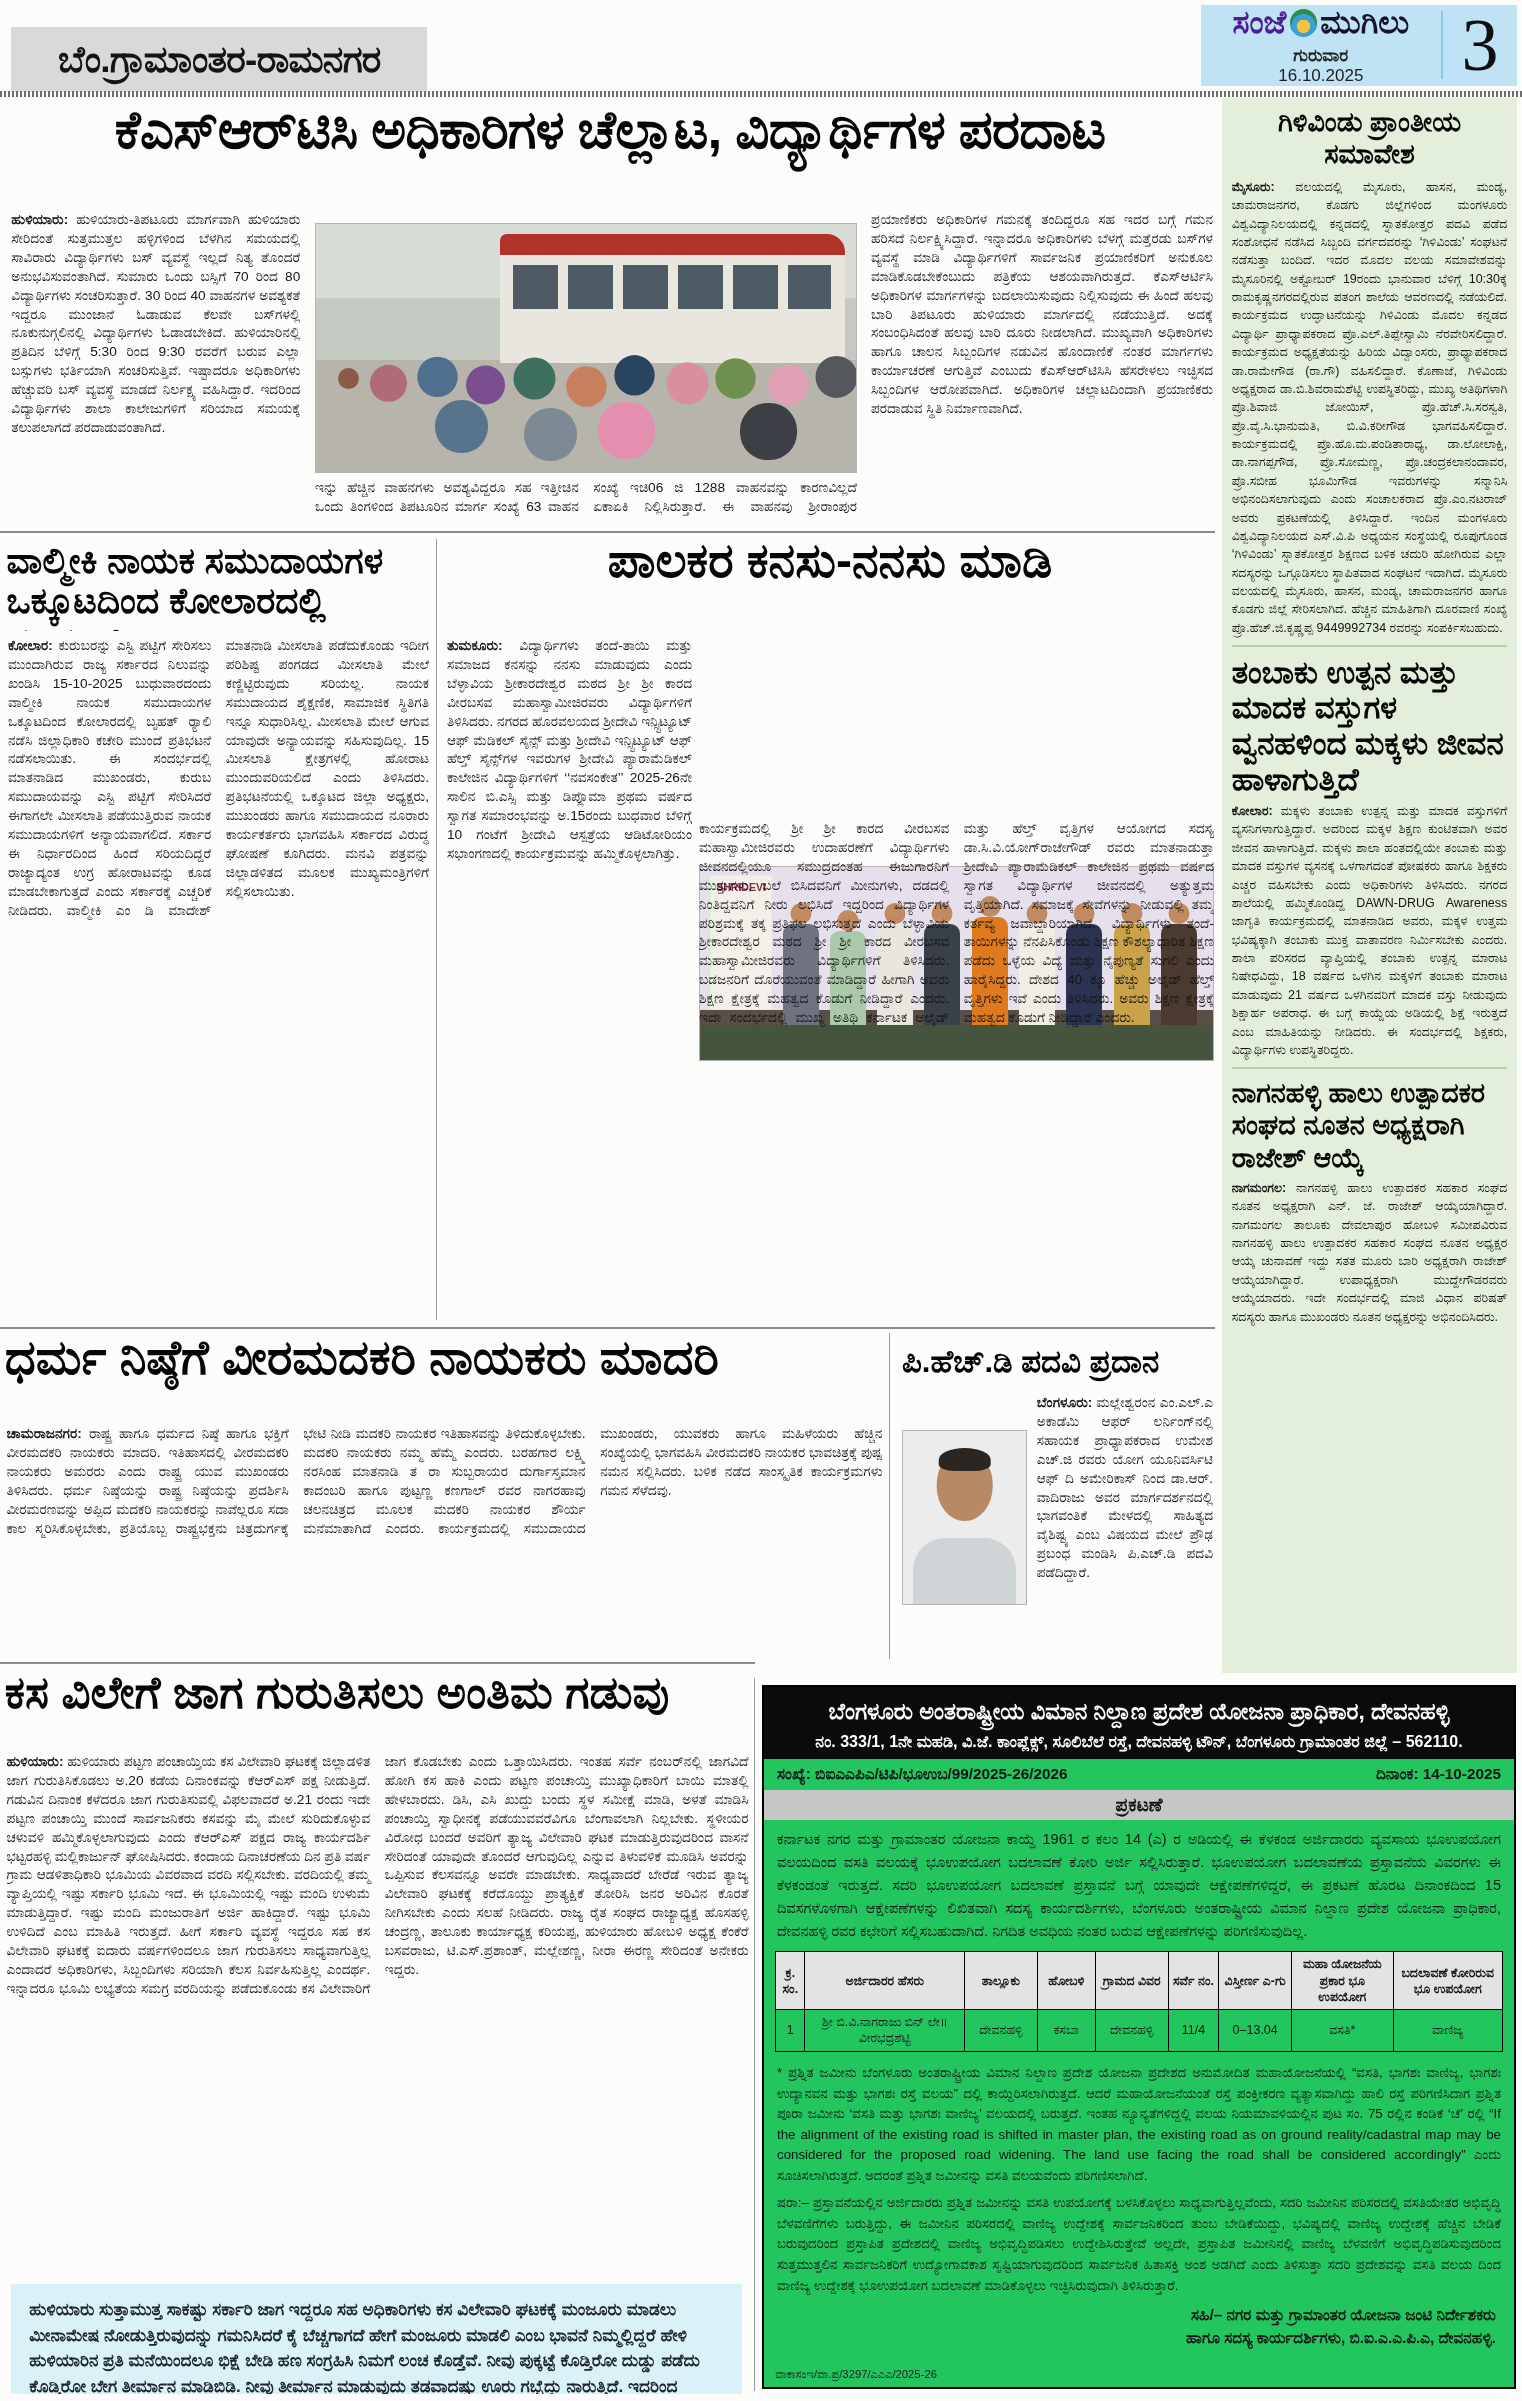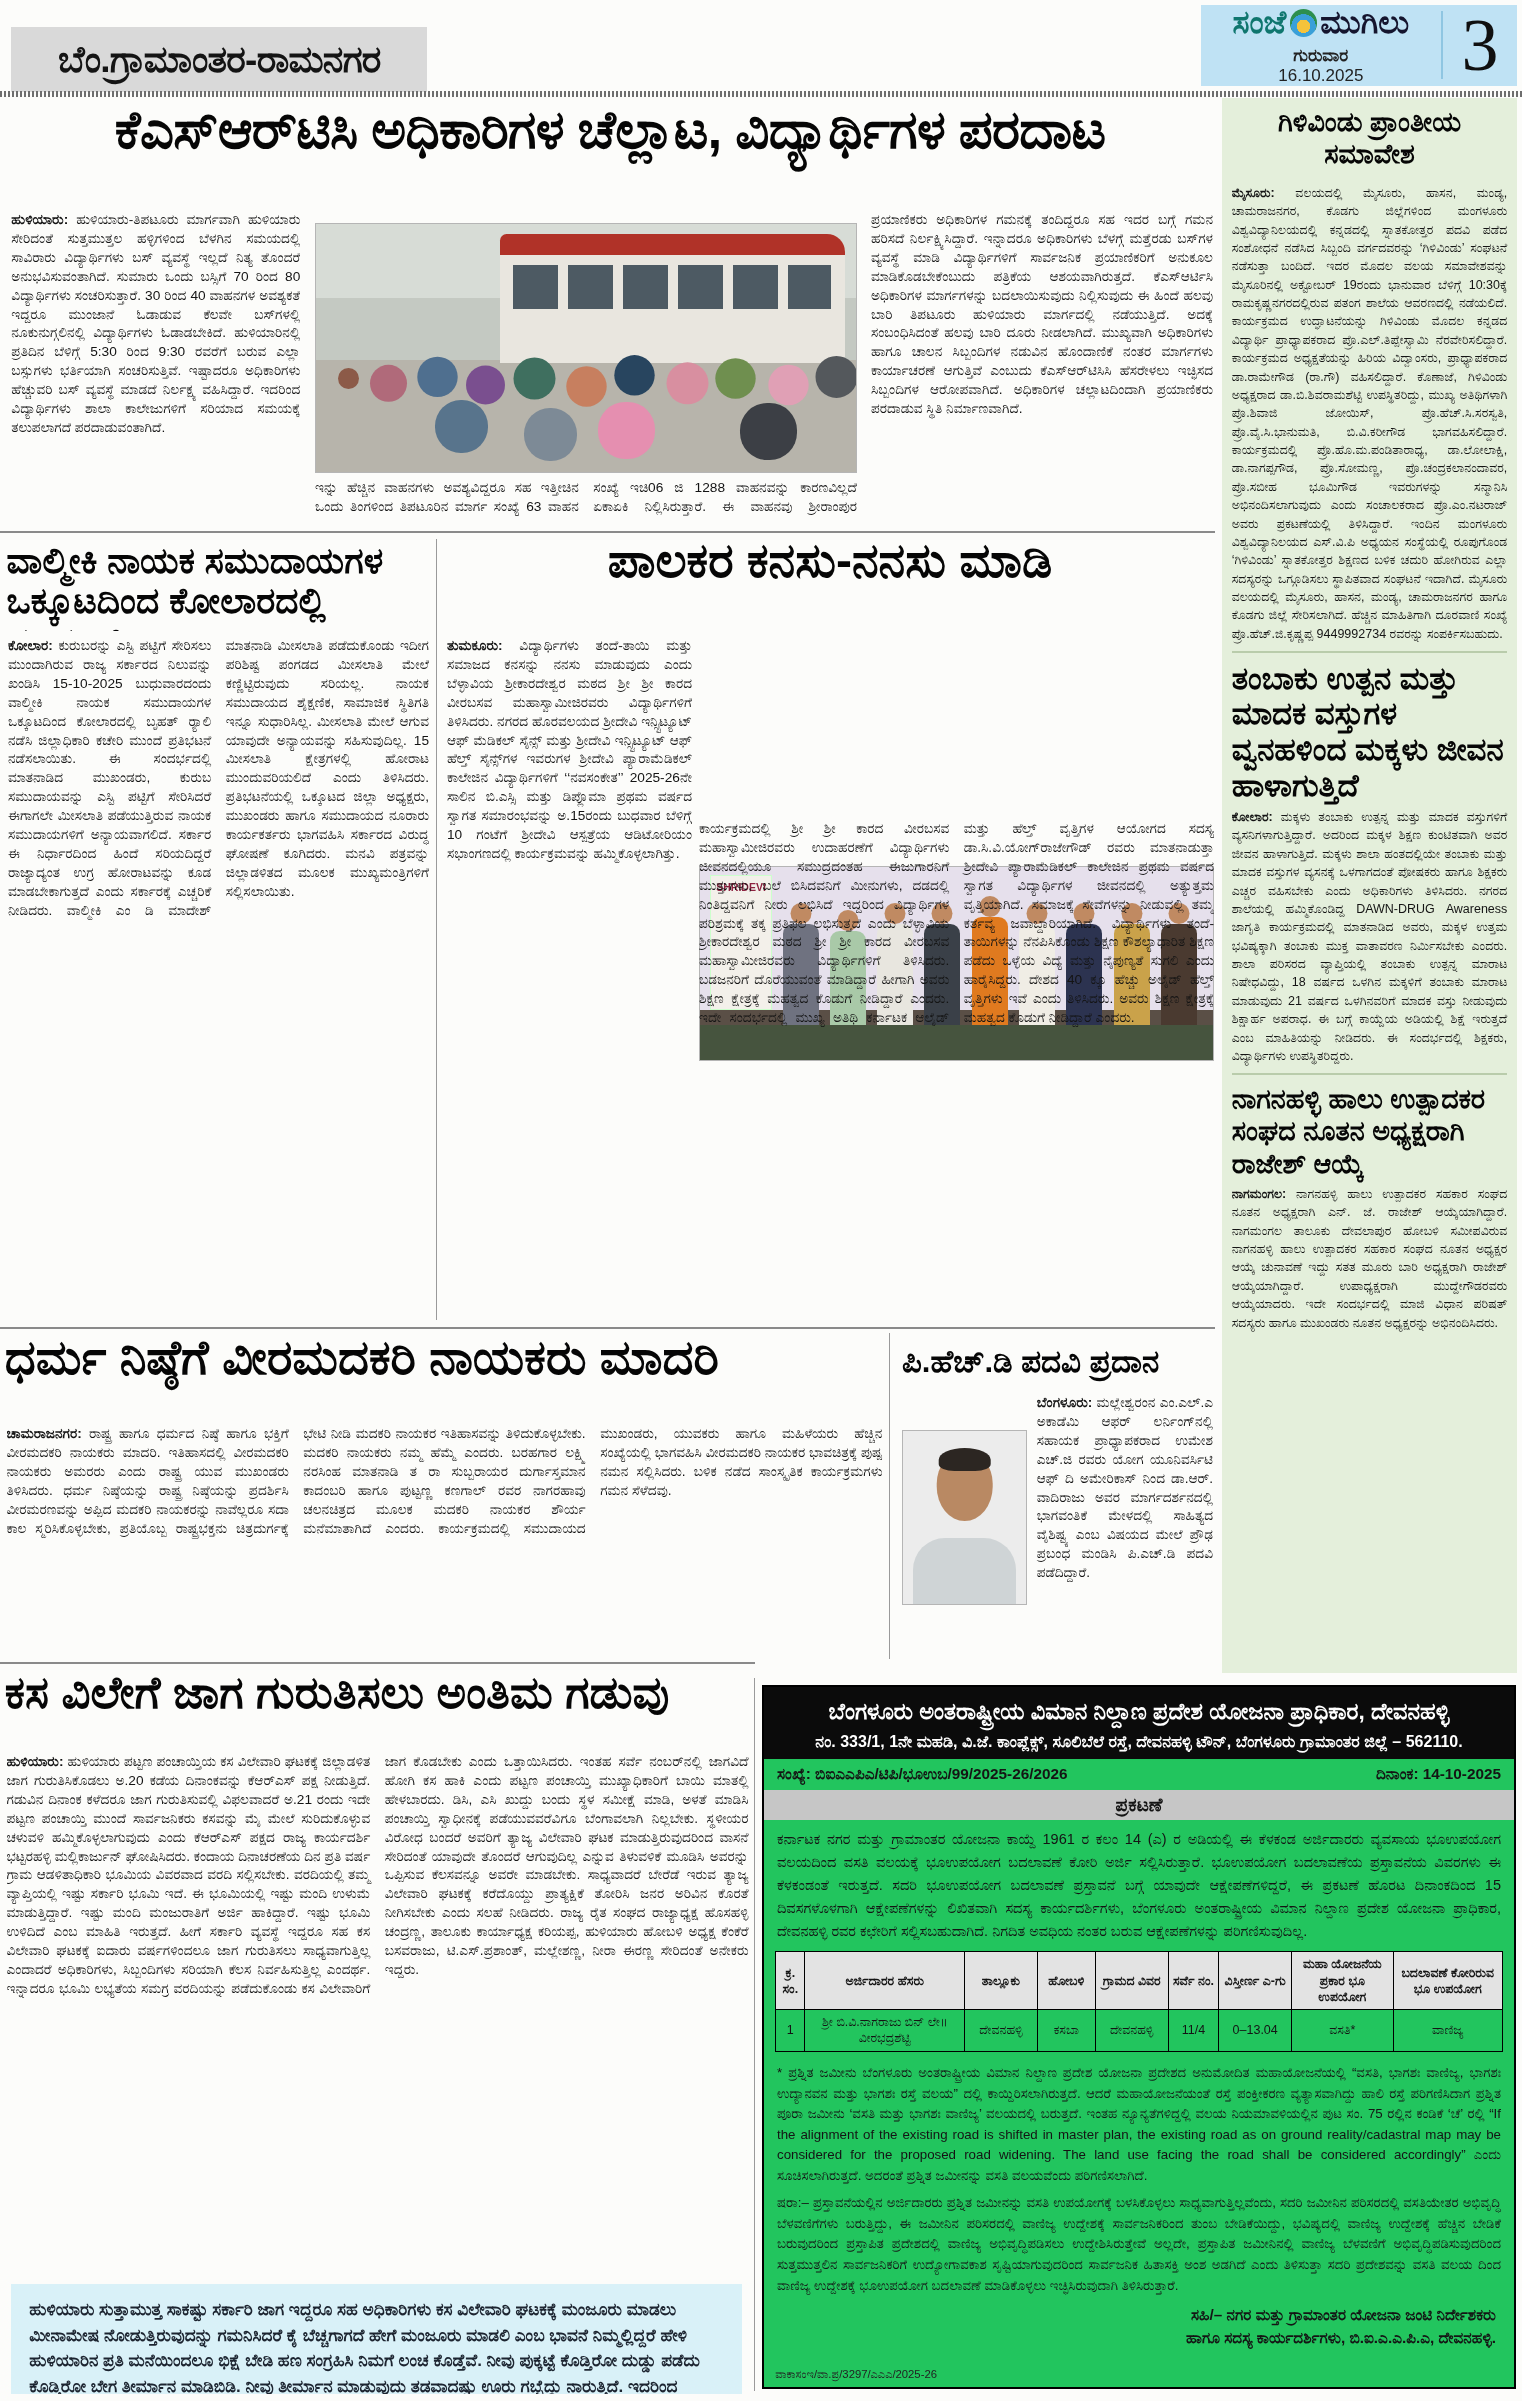--- a/index.html
+++ b/index.html
@@ -9,21 +9,21 @@
   .just{text-align:justify;}
   .clip{overflow:hidden;}
   .dl{font-weight:bold;}
   
   .edition-box{background:#d9d9d9;display:flex;align-items:center;justify-content:center;
                font-size:37px;font-weight:bold;letter-spacing:-0.8px;}
   .hatch{background:repeating-linear-gradient(90deg,#6e6e6e 0 1.6px,transparent 1.6px 4px);}
   .logo-box{background:#bfe2f4;display:flex;}
   .logo-left{flex:1;display:flex;flex-direction:column;align-items:center;justify-content:center;}
   .logo-line{display:flex;align-items:center;gap:3.2px;}
-  .logo-red{color:#0f766e;font-size:32px;font-weight:900;}
+  .logo-red{color:#4c1d95;font-size:32px;font-weight:900;}
   .logo-dark{color:#15152e;font-size:32px;font-weight:900;}
   .palm{width:27.4px;height:27.4px;border-radius:50%;
         background:radial-gradient(circle at 50% 62%,#f5c33b 0 30%,#3aa0d8 31% 55%,#2d8f4e 56% 100%);}
   .logo-underline{width:186px;height:3.2px;background:#1f8fd0;border-radius:1.6px;margin:1.6px 0 3.2px;}
   .logo-day{font-size:17px;font-weight:bold;color:#222;}
   .logo-date{font-size:17px;color:#222;}
   .logo-div{width:2.4px;background:#8fc6e2;margin:6.5px 0;}
   .page-num{width:74px;display:flex;align-items:center;justify-content:center;
             font-family:"Liberation Serif","DejaVu Serif",serif;font-size:74px;color:#101010;}
   
@@ -190,21 +190,21 @@
 
   <div class="abs quote-box clip" style="left:11.3px;top:2284px;width:731px;height:110px;">
     <span>ಹುಳಿಯಾರು ಸುತ್ತಾಮುತ್ತ ಸಾಕಷ್ಟು ಸರ್ಕಾರಿ ಜಾಗ ಇದ್ದರೂ ಸಹ ಅಧಿಕಾರಿಗಳು ಕಸ ವಿಲೇವಾರಿ ಘಟಕಕ್ಕೆ ಮಂಜೂರು ಮಾಡಲು ಮೀನಾಮೇಷ ನೋಡುತ್ತಿರುವುದನ್ನು ಗಮನಿಸಿದರೆ ಕೈ ಬೆಚ್ಚಗಾಗದೆ ಹೇಗೆ ಮಂಜೂರು ಮಾಡಲಿ ಎಂಬ ಭಾವನೆ ನಿಮ್ಮಲ್ಲಿದ್ದರೆ ಹೇಳಿ ಹುಳಿಯಾರಿನ ಪ್ರತಿ ಮನೆಯಿಂದಲೂ ಭಿಕ್ಷೆ ಬೇಡಿ ಹಣ ಸಂಗ್ರಹಿಸಿ ನಿಮಗೆ ಲಂಚ ಕೊಡ್ತೆವೆ. ನೀವು ಪುಕ್ಕಟ್ಟೆ ಕೊಡ್ತಿರೋ ದುಡ್ಡು ಪಡೆದು ಕೊಡ್ತಿರೋ ಬೇಗ ತೀರ್ಮಾನ ಮಾಡಿಬಿಡಿ. ನೀವು ತೀರ್ಮಾನ ಮಾಡುವುದು ತಡವಾದಷ್ಟು ಊರು ಗಬ್ಬೆದ್ದು ನಾರುತ್ತಿದೆ. ಇದರಿಂದ ಆರೋಗ್ಯ ಮತ್ತು ಪರಿಸರದ ಮೇಲೆ ದುಷ್ಪರಿಣಾಮ ಬೀರುತ್ತದೆ.</span>
     
   </div>
 
   <div class="abs vline" style="left:754px;top:1678px;width:0.8px;height:713px;"></div>
 
   <div class="abs green-rail clip" style="left:1222px;top:98px;width:295px;height:1575px;">
     <div class="head-sm" style="text-align:center;">ಗಿಳಿವಿಂಡು ಪ್ರಾಂತೀಯ ಸಮಾವೇಶ</div>
-    <div class="body-sm just" style="margin-top:13px;">
+    <div class="body-sm just" style="margin-top:7px;">
       <b class="dl">ಮೈಸೂರು:</b>
       <span>ವಲಯದಲ್ಲಿ ಮೈಸೂರು, ಹಾಸನ, ಮಂಡ್ಯ, ಚಾಮರಾಜನಗರ, ಕೊಡಗು ಜಿಲ್ಲೆಗಳಿಂದ ಮಂಗಳೂರು ವಿಶ್ವವಿದ್ಯಾನಿಲಯದಲ್ಲಿ ಕನ್ನಡದಲ್ಲಿ ಸ್ನಾತಕೋತ್ತರ ಪದವಿ ಪಡೆದ ಸಂಶೋಧನೆ ನಡೆಸಿದ ಸಿಬ್ಬಂದಿ ವರ್ಗದವರನ್ನು ‘ಗಿಳಿವಿಂಡು’ ಸಂಘಟನೆ ನಡೆಸುತ್ತಾ ಬಂದಿದೆ. ಇದರ ಮೊದಲ ವಲಯ ಸಮಾವೇಶವನ್ನು ಮೈಸೂರಿನಲ್ಲಿ ಅಕ್ಟೋಬರ್ 19ರಂದು ಭಾನುವಾರ ಬೆಳಿಗ್ಗೆ 10:30ಕ್ಕೆ ರಾಮಕೃಷ್ಣನಗರದಲ್ಲಿರುವ ಪತಂಗ ಶಾಲೆಯ ಆವರಣದಲ್ಲಿ ನಡೆಯಲಿದೆ. ಕಾರ್ಯಕ್ರಮದ ಉದ್ಘಾಟನೆಯನ್ನು ಗಿಳಿವಿಂಡು ಮೊದಲ ಕನ್ನಡದ ವಿದ್ಯಾರ್ಥಿ ಪ್ರಾಧ್ಯಾಪಕರಾದ ಪ್ರೊ.ಎಲ್.ತಿಪ್ಪೇಸ್ವಾಮಿ ನೆರವೇರಿಸಲಿದ್ದಾರೆ. ಕಾರ್ಯಕ್ರಮದ ಅಧ್ಯಕ್ಷತೆಯನ್ನು ಹಿರಿಯ ವಿದ್ವಾಂಸರು, ಪ್ರಾಧ್ಯಾಪಕರಾದ ಡಾ.ರಾಮೇಗೌಡ (ರಾ.ಗೌ) ವಹಿಸಲಿದ್ದಾರೆ. ಕೊಣಾಜೆ, ಗಿಳಿವಿಂಡು ಅಧ್ಯಕ್ಷರಾದ ಡಾ.ಬಿ.ಶಿವರಾಮಶೆಟ್ಟಿ ಉಪಸ್ಥಿತರಿದ್ದು, ಮುಖ್ಯ ಅತಿಥಿಗಳಾಗಿ ಪ್ರೊ.ಶಿವಾಜಿ ಜೋಯಿಸ್, ಪ್ರೊ.ಹೆಚ್.ಸಿ.ಸರಸ್ವತಿ, ಪ್ರೊ.ವೈ.ಸಿ.ಭಾನುಮತಿ, ಬಿ.ವಿ.ಕರೀಗೌಡ ಭಾಗವಹಿಸಲಿದ್ದಾರೆ. ಕಾರ್ಯಕ್ರಮದಲ್ಲಿ ಪ್ರೊ.ಹೊ.ಮ.ಪಂಡಿತಾರಾಧ್ಯ, ಡಾ.ಲೋಲಾಕ್ಷಿ, ಡಾ.ನಾಗಪ್ಪಗೌಡ, ಪ್ರೊ.ಸೋಮಣ್ಣ, ಪ್ರೊ.ಚಂದ್ರಕಲಾನಂದಾವರ, ಪ್ರೊ.ಸಬೀಹ ಭೂಮಿಗೌಡ ಇವರುಗಳನ್ನು ಸನ್ಮಾನಿಸಿ ಅಭಿನಂದಿಸಲಾಗುವುದು ಎಂದು ಸಂಚಾಲಕರಾದ ಪ್ರೊ.ಎಂ.ನಟರಾಜ್ ಅವರು ಪ್ರಕಟಣೆಯಲ್ಲಿ ತಿಳಿಸಿದ್ದಾರೆ. ಇಂದಿನ ಮಂಗಳೂರು ವಿಶ್ವವಿದ್ಯಾನಿಲಯದ ಎಸ್.ವಿ.ಪಿ ಅಧ್ಯಯನ ಸಂಸ್ಥೆಯಲ್ಲಿ ರೂಪುಗೊಂಡ ‘ಗಿಳಿವಿಂಡು’ ಸ್ನಾತಕೋತ್ತರ ಶಿಕ್ಷಣದ ಬಳಿಕ ಚದುರಿ ಹೋಗಿರುವ ಎಲ್ಲಾ ಸದಸ್ಯರನ್ನು ಒಗ್ಗೂಡಿಸಲು ಸ್ಥಾಪಿತವಾದ ಸಂಘಟನೆ ಇದಾಗಿದೆ. ಮೈಸೂರು ವಲಯದಲ್ಲಿ ಮೈಸೂರು, ಹಾಸನ, ಮಂಡ್ಯ, ಚಾಮರಾಜನಗರ ಹಾಗೂ ಕೊಡಗು ಜಿಲ್ಲೆ ಸೇರಿಸಲಾಗಿದೆ. ಹೆಚ್ಚಿನ ಮಾಹಿತಿಗಾಗಿ ದೂರವಾಣಿ ಸಂಖ್ಯೆ ಪ್ರೊ.ಹೆಚ್.ಜಿ.ಕೃಷ್ಣಪ್ಪ 9449992734 ರವರನ್ನು ಸಂಪರ್ಕಿಸಬಹುದು.</span>
     </div>
     <div class="sep"></div>
     <div class="head-md">ತಂಬಾಕು ಉತ್ಪನ ಮತ್ತು ಮಾದಕ ವಸ್ತುಗಳ ವ್ವನಹಳಿಂದ ಮಕ್ಕಳು ಜೀವನ ಹಾಳಾಗುತ್ತಿದೆ</div>
     <div class="body-sm just" style="margin-top:4.8px;">
       <b class="dl">ಕೋಲಾರ:</b>
       <span>ಮಕ್ಕಳು ತಂಬಾಕು ಉತ್ಪನ್ನ ಮತ್ತು ಮಾದಕ ವಸ್ತುಗಳಿಗೆ ವ್ಯಸನಿಗಳಾಗುತ್ತಿದ್ದಾರೆ. ಅದರಿಂದ ಮಕ್ಕಳ ಶಿಕ್ಷಣ ಕುಂಟಿತವಾಗಿ ಅವರ ಜೀವನ ಹಾಳಾಗುತ್ತಿದೆ. ಮಕ್ಕಳು ಶಾಲಾ ಹಂತದಲ್ಲಿಯೇ ತಂಬಾಕು ಮತ್ತು ಮಾದಕ ವಸ್ತುಗಳ ವ್ಯಸನಕ್ಕೆ ಒಳಗಾಗದಂತೆ ಪೋಷಕರು ಹಾಗೂ ಶಿಕ್ಷಕರು ಎಚ್ಚರ ವಹಿಸಬೇಕು ಎಂದು ಅಧಿಕಾರಿಗಳು ತಿಳಿಸಿದರು. ನಗರದ ಶಾಲೆಯಲ್ಲಿ ಹಮ್ಮಿಕೊಂಡಿದ್ದ DAWN-DRUG Awareness ಜಾಗೃತಿ ಕಾರ್ಯಕ್ರಮದಲ್ಲಿ ಮಾತನಾಡಿದ ಅವರು, ಮಕ್ಕಳ ಉತ್ತಮ ಭವಿಷ್ಯಕ್ಕಾಗಿ ತಂಬಾಕು ಮುಕ್ತ ವಾತಾವರಣ ನಿರ್ಮಿಸಬೇಕು ಎಂದರು. ಶಾಲಾ ಪರಿಸರದ ವ್ಯಾಪ್ತಿಯಲ್ಲಿ ತಂಬಾಕು ಉತ್ಪನ್ನ ಮಾರಾಟ ನಿಷೇಧವಿದ್ದು, 18 ವರ್ಷದ ಒಳಗಿನ ಮಕ್ಕಳಿಗೆ ತಂಬಾಕು ಮಾರಾಟ ಮಾಡುವುದು 21 ವರ್ಷದ ಒಳಗಿನವರಿಗೆ ಮಾದಕ ವಸ್ತು ನೀಡುವುದು ಶಿಕ್ಷಾರ್ಹ ಅಪರಾಧ. ಈ ಬಗ್ಗೆ ಕಾಯ್ದೆಯ ಅಡಿಯಲ್ಲಿ ಶಿಕ್ಷೆ ಇರುತ್ತದೆ ಎಂಬ ಮಾಹಿತಿಯನ್ನು ನೀಡಿದರು. ಈ ಸಂದರ್ಭದಲ್ಲಿ ಶಿಕ್ಷಕರು, ವಿದ್ಯಾರ್ಥಿಗಳು ಉಪಸ್ಥಿತರಿದ್ದರು.</span>
     </div>
     <div class="sep"></div>

